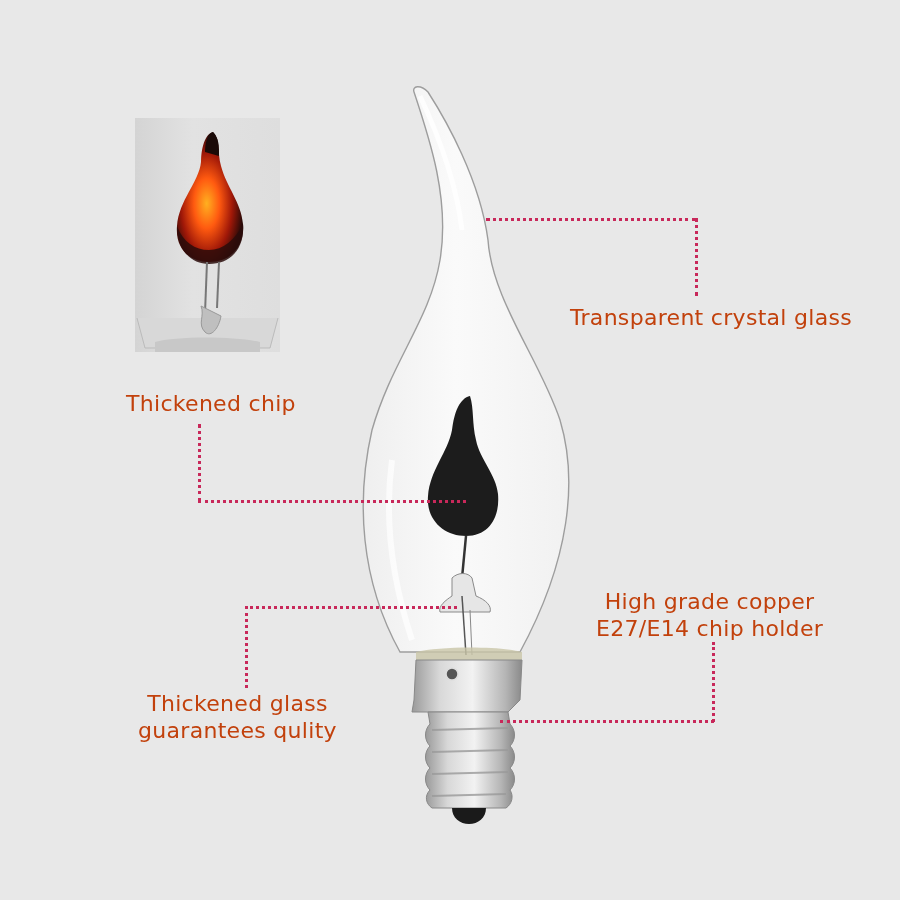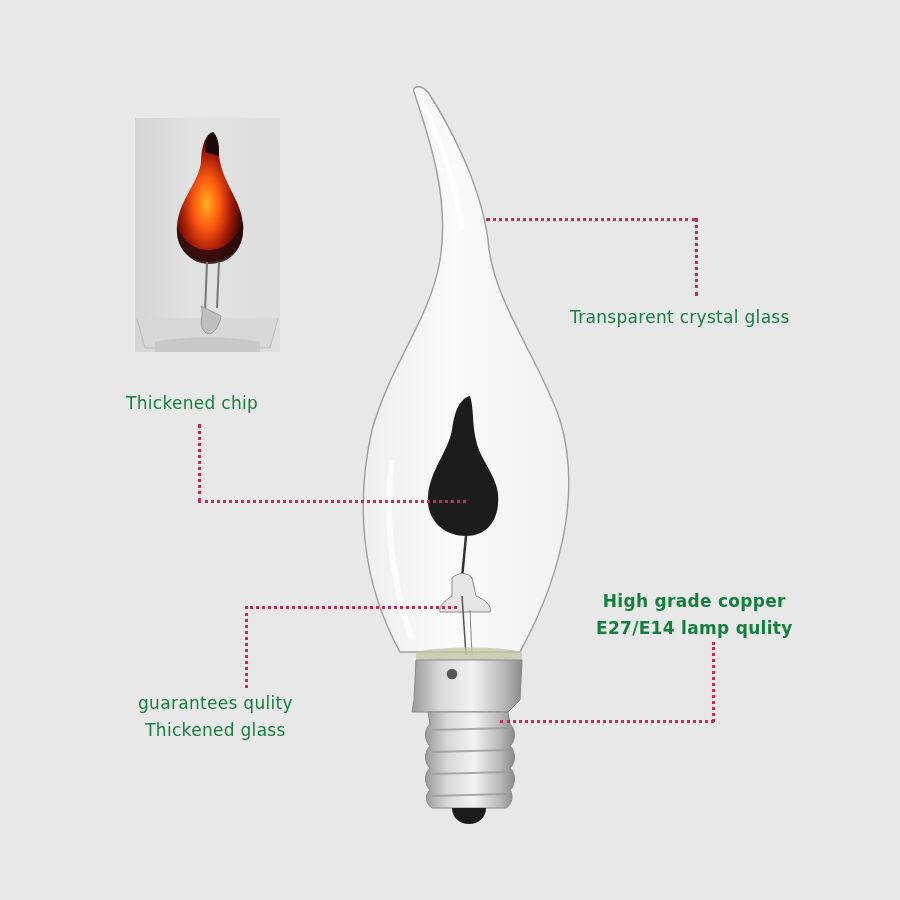--- a/index.html
+++ b/index.html
@@ -5,22 +5,22 @@
     html, body { margin: 0; padding: 0; }
     body {
       width: 900px; height: 900px; overflow: hidden;
       background: #e8e8e8;
       font-family: "DejaVu Sans", sans-serif;
       position: relative;
     }
     .canvas { position: absolute; left: 0; top: 0; width: 900px; height: 900px; }
     .label {
       position: absolute;
-      color: #15803d;
-      font-size: 17px;
+      color: #c2410c;
+      font-size: 22px;
       line-height: 27px;
       text-align: center;
       white-space: nowrap;
       letter-spacing: 0.3px;
     }
     .inset {
       position: absolute; left: 135px; top: 118px; width: 145px; height: 234px;
       overflow: hidden;
       background: linear-gradient(90deg, #d4d4d4 0%, #e2e2e2 40%, #dedede 100%);
     }
@@ -108,23 +108,23 @@
   <div class="leader" style="left:500px; top:720px; width:214px; border-top-width:3px;"></div>
 
   <div class="label" style="left:570px; top:304px;">
     <span>Transparent crystal glass</span>
   </div>
 
   <div class="label" style="left:126px; top:390px;">
     <span>Thickened chip</span>
   </div>
 
-  <div class="label" style="left:596px; top:588px;font-weight:bold;">
+  <div class="label" style="left:596px; top:588px;">
     <div>High grade copper</div>
-    <div>E27/E14 lamp qulity</div>
+    <div>E27/E14 chip holder</div>
   </div>
 
   <div class="label" style="left:138px; top:690px;">
+    <div>Thickened glass</div>
     <div>guarantees qulity</div>
-    <div>Thickened glass</div>
   </div>
 
 </div>
 
 </body></html>

